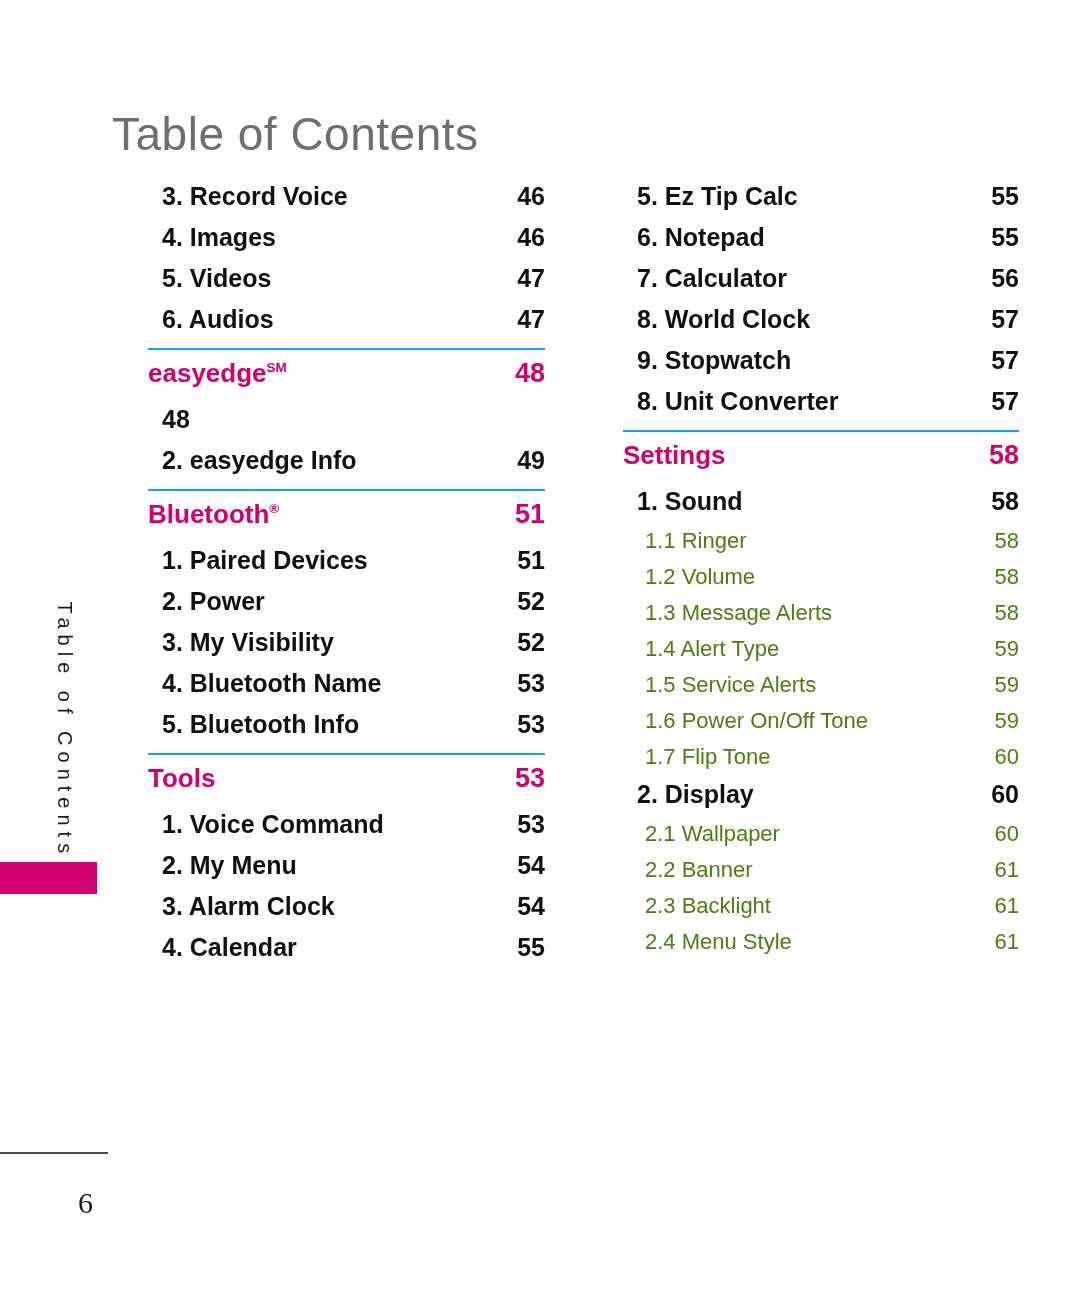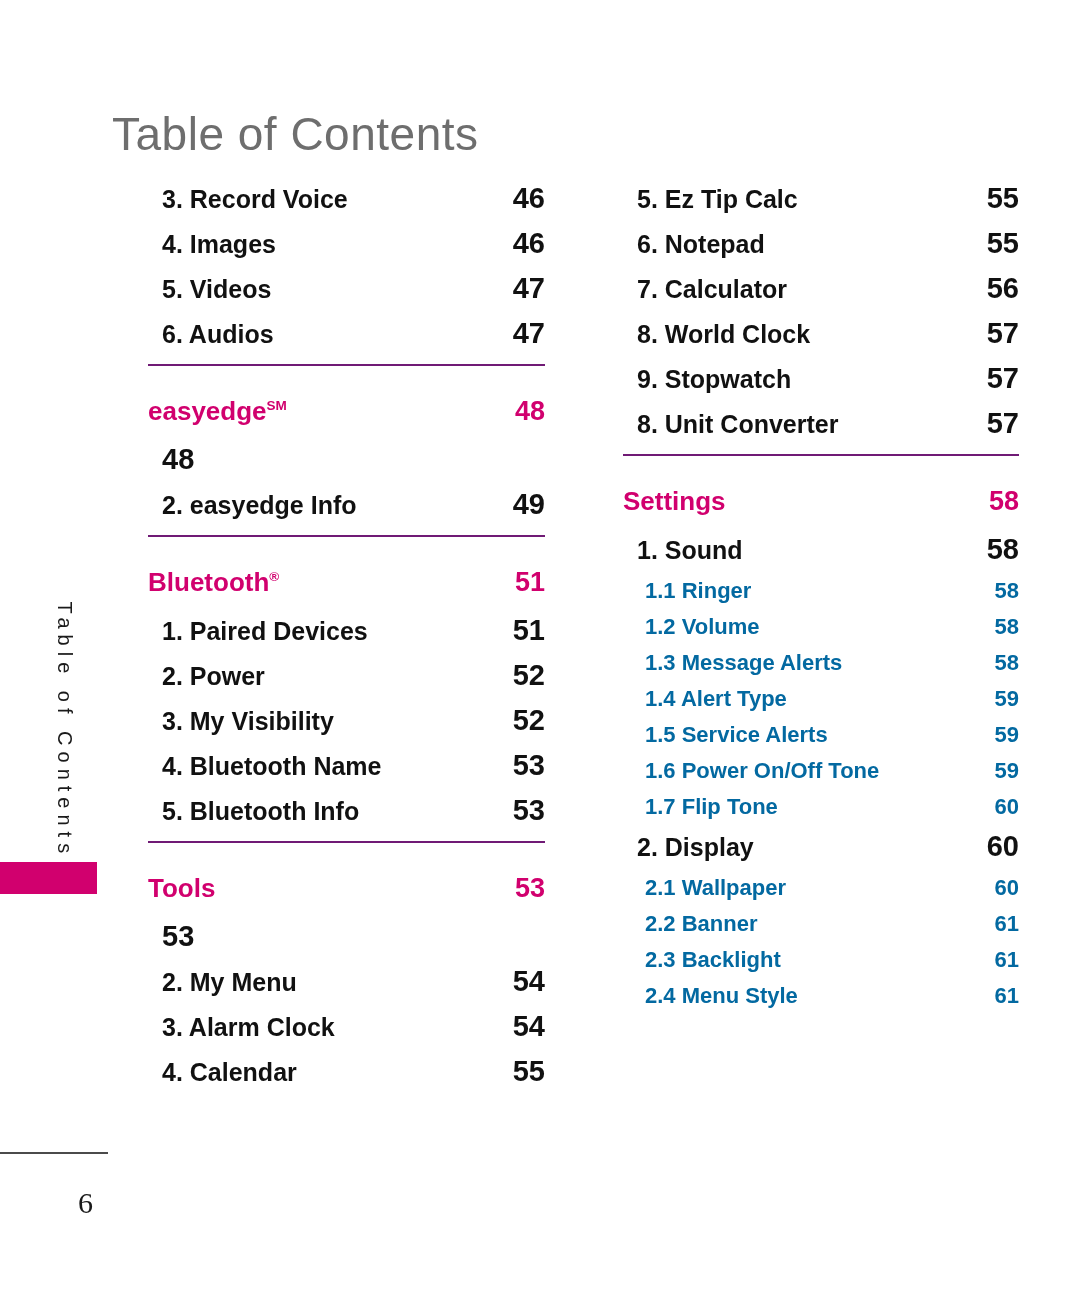--- a/index.html
+++ b/index.html
@@ -85,41 +85,41 @@
     white-space: nowrap;
   }
   .toc-row .row-label { flex: 0 1 auto; }
   .toc-row .row-page  { flex: 0 0 auto; text-align: right; }
 
   
   .row-section {
     color: #d1006e;
     font-weight: 700;
     font-size: 26px;
-    padding-top: 30px;
+    padding-top: 8px;
     margin-top: 14px;
-    border-top: 2px solid #701a75;
+    border-top: 2px solid #0ea5e9;
     margin-bottom: 16px;
   }
   .row-section .row-page { font-size: 27px; }
 
   
   .row-item {
     color: #111111;
     font-weight: 700;
     font-size: 25px;
     padding-left: 14px;
     margin-bottom: 12px;
   }
-  .row-item .row-page { font-size: 29px; }
+  .row-item .row-page { font-size: 25px; }
 
   
   .row-subitem {
-    color: #0369a1;
-    font-weight: 700;
+    color: #4d7c0f;
+    font-weight: 400;
     font-size: 22px;
     padding-left: 22px;
     margin-bottom: 10px;
   }
   .row-subitem .row-page { font-size: 22px; }
 
   
   .toc-column > .toc-row:first-child { margin-top: 0; }
 
   
@@ -189,20 +189,21 @@
     </div>
     <div class="toc-row row-item">
       <span class="row-label">5. Bluetooth Info</span>
       <span class="row-page">53</span>
     </div>
     <div class="toc-row row-section">
       <span class="row-label">Tools</span>
       <span class="row-page">53</span>
     </div>
     <div class="toc-row row-item">
+      <span class="row-label">1. Voice Command</span>
       <span class="row-page">53</span>
     </div>
     <div class="toc-row row-item">
       <span class="row-label">2. My Menu</span>
       <span class="row-page">54</span>
     </div>
     <div class="toc-row row-item">
       <span class="row-label">3. Alarm Clock</span>
       <span class="row-page">54</span>
     </div>

